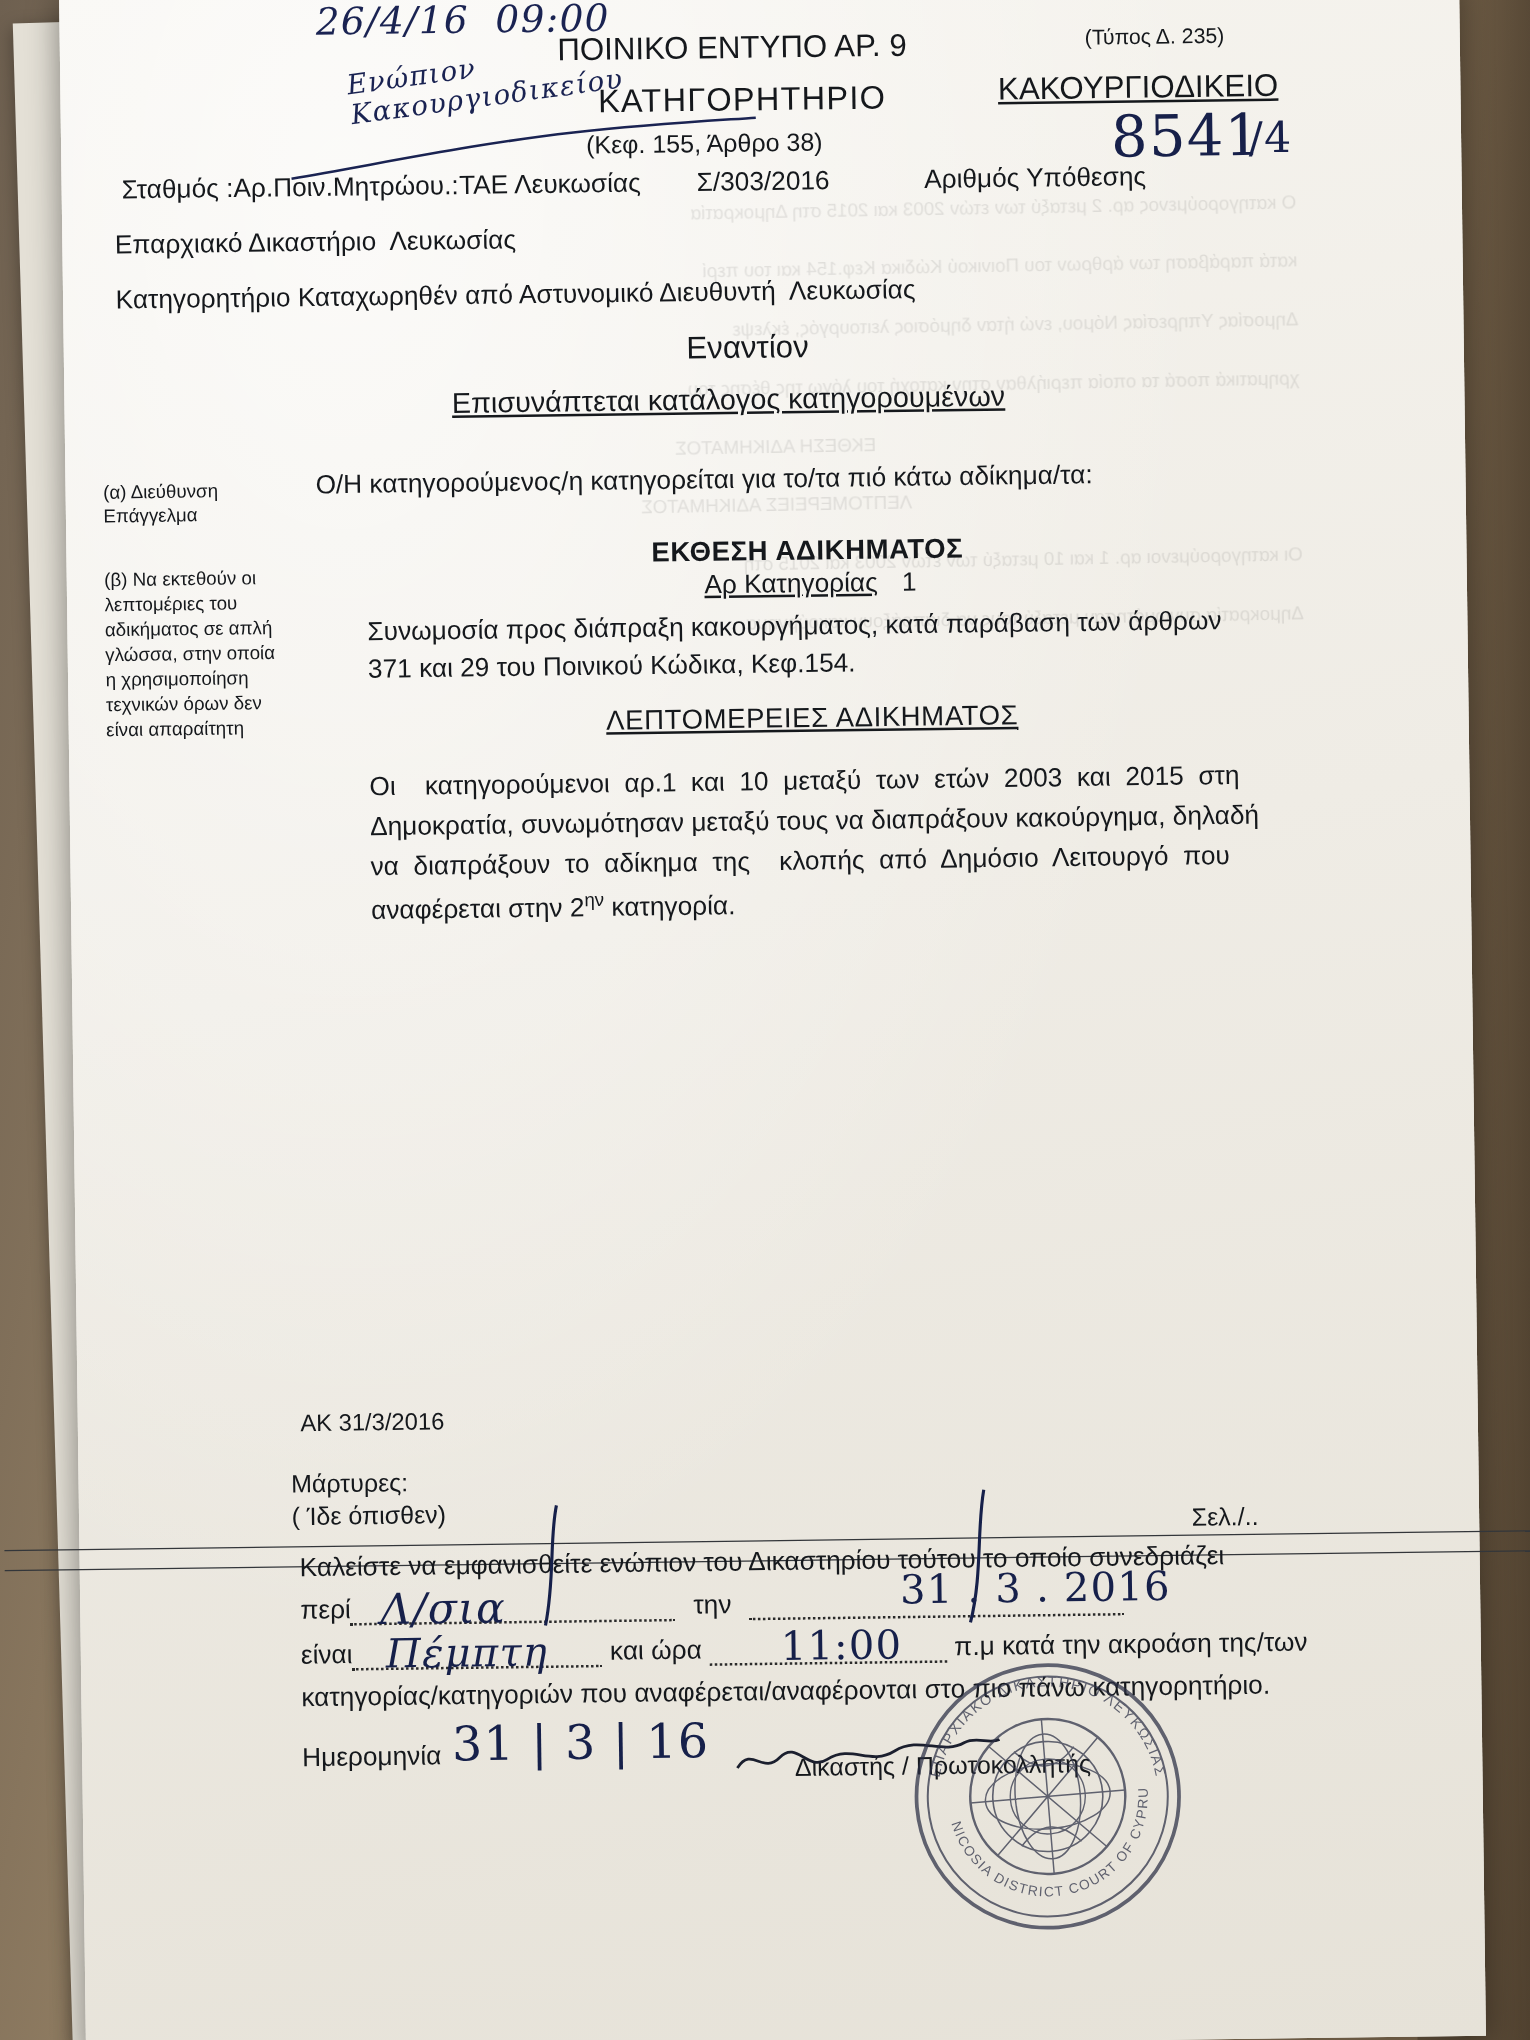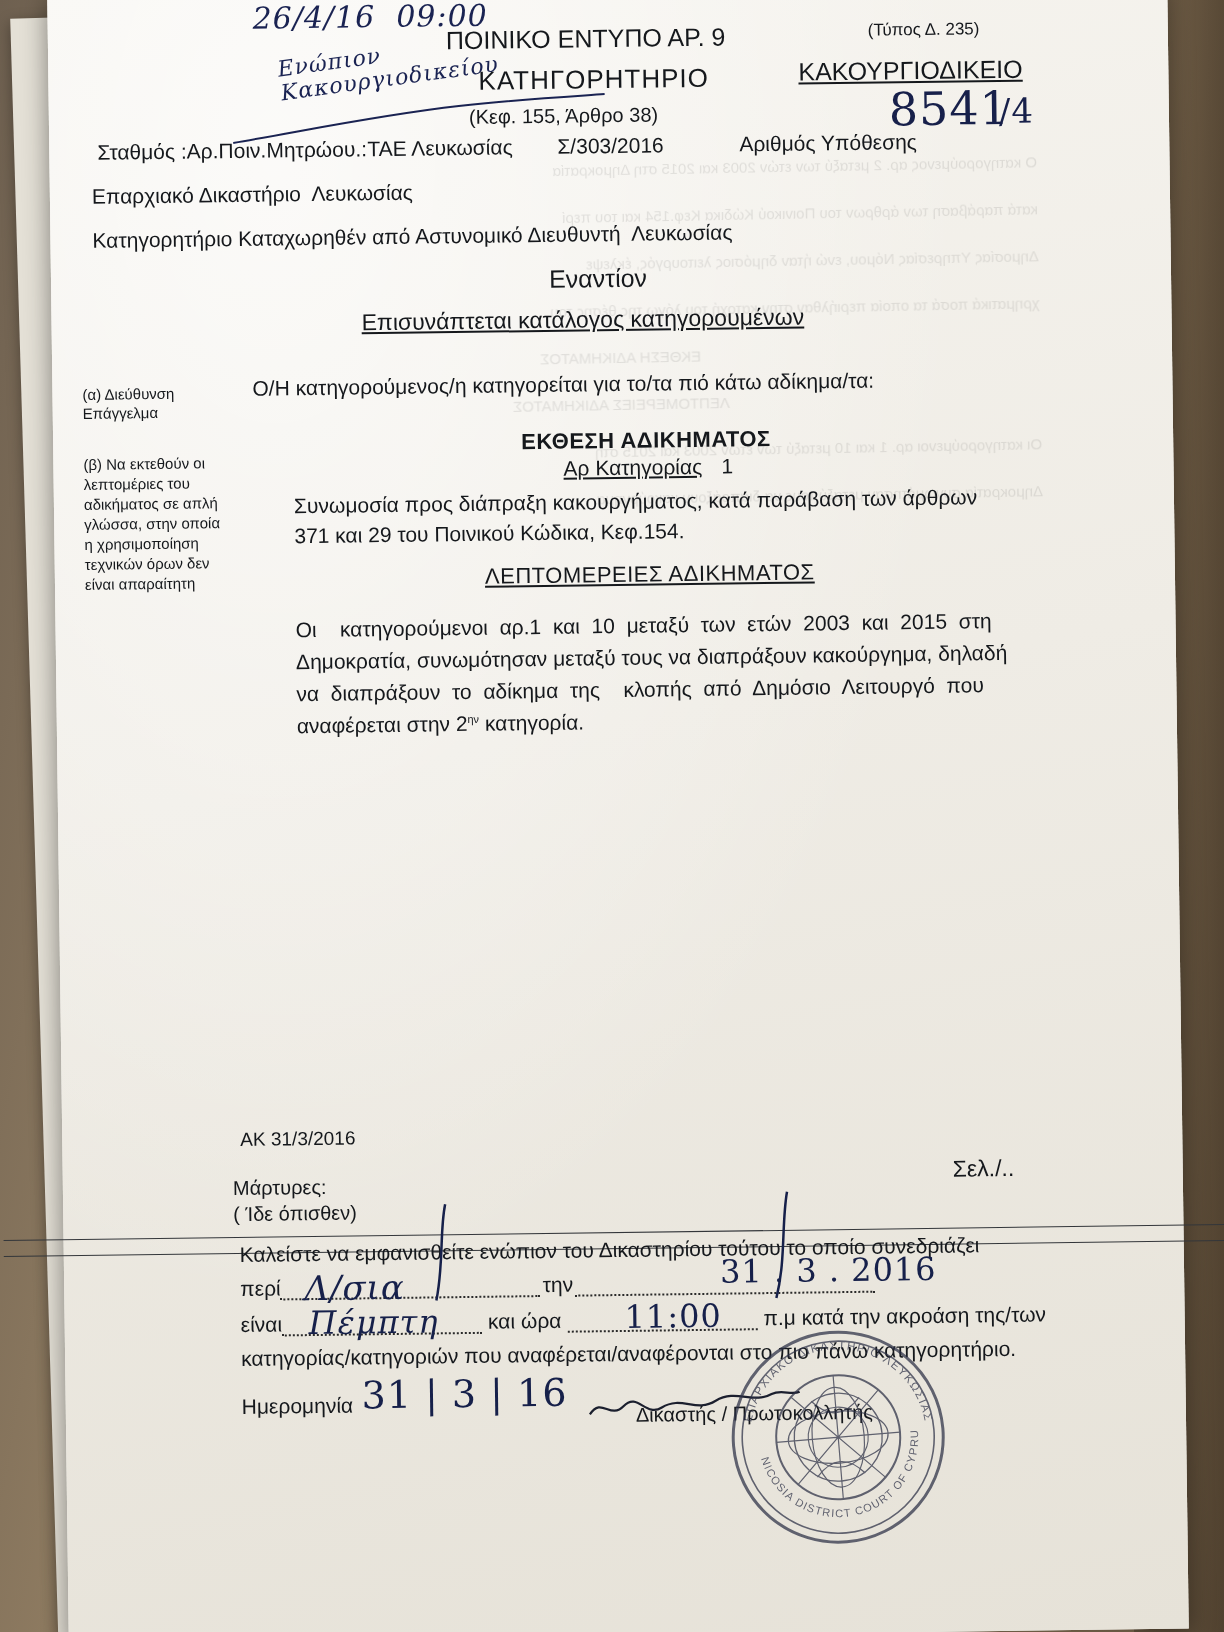--- a/index.html
+++ b/index.html
@@ -209,36 +209,36 @@
 
       <div class="t" style="left:240px; top:504px; font-size:21px;">Συνωμοσία προς διάπραξη κακουργήματος, κατά παράβαση των άρθρων</div>
       <div class="t" style="left:240px; top:534px; font-size:21px;">371 και 29 του Ποινικού Κώδικα, Κεφ.154.</div>
 
       <div class="t u" style="left:430px; top:576px; font-size:22px; letter-spacing:0.5px;">ΛΕΠΤΟΜΕΡΕΙΕΣ ΑΔΙΚΗΜΑΤΟΣ</div>
 
       <div class="t" style="left:240px; top:628px; font-size:21px;">Οι    κατηγορούμενοι  αρ.1  και  10  μεταξύ  των  ετών  2003  και  2015  στη</div>
       <div class="t" style="left:240px; top:660px; font-size:21px;">Δημοκρατία, συνωμότησαν μεταξύ τους να διαπράξουν κακούργημα, δηλαδή</div>
       <div class="t" style="left:240px; top:692px; font-size:21px;">να  διαπράξουν  το  αδίκημα  της    κλοπής  από  Δημόσιο  Λειτουργό  που</div>
       <div class="blk" style="left:240px; top:724px; font-size:21px;">
-        <span>αναφέρεται στην 2</span><sup style="font-size:11px;">ην</sup><span> κατηγορία.</span>
+        <span>αναφέρεται στην 2</span><sup style="font-size:15px;">ην</sup><span> κατηγορία.</span>
       </div>
 
       <div class="t" style="left:178px; top:1138px; font-size:19px;">ΑΚ 31/3/2016</div>
 
       <div class="t" style="left:170px; top:1186px; font-size:20px;">Μάρτυρες:</div>
       <div class="t" style="left:170px; top:1212px; font-size:20px;">( Ίδε όπισθεν)</div>
-      <div class="t" style="left:890px; top:1174px; font-size:23px;">Σελ./..</div>
+      <div class="t" style="left:890px; top:1222px; font-size:20px;">Σελ./..</div>
 
       <div class="rule" style="left:-60px; top:1246px; width:1240px;"></div>
       <div class="rule" style="left:-60px; top:1262px; width:1240px; border-top-width:1px;"></div>
 
       <div class="t" style="left:176px; top:1252px; font-size:21px;">Καλείστε να εμφανισθείτε ενώπιον του Δικαστηρίου τούτου το οποίο συνεδριάζει</div>
 
       <div class="blk" style="left:176px; top:1286px; font-size:21px;">
-        <span>περί</span><span class="dots" style="width:260px; height:20px;"></span><span style="margin:0 2px;">την</span><span class="dots" style="width:300px; height:20px;"></span>
+        <span>περί</span><span class="dots" style="width:260px; height:20px;"></span><span style="margin:0 14px;">την</span><span class="dots" style="width:300px; height:20px;"></span>
       </div>
 
       <div class="blk" style="left:176px; top:1322px; font-size:21px;">
         <span>είναι</span><span class="dots" style="width:200px; height:20px;"></span><span style="margin:0 6px;">και ώρα</span><span class="dots" style="width:190px; height:20px;"></span><span style="margin-left:6px;">π.μ κατά την ακροάση της/των</span>
       </div>
 
       <div class="t" style="left:176px; top:1356px; font-size:21px;">κατηγορίας/κατηγοριών που αναφέρεται/αναφέρονται στο πιο πάνω κατηγορητήριο.</div>
 
       <div class="t hand" style="left:240px; top:1278px; font-size:34px; color:#16204a;">Λ/σια</div>
       <div class="t hand" style="left:656px; top:1268px; font-size:32px; font-style:normal; color:#16204a;">31 . 3 . 2016</div>

